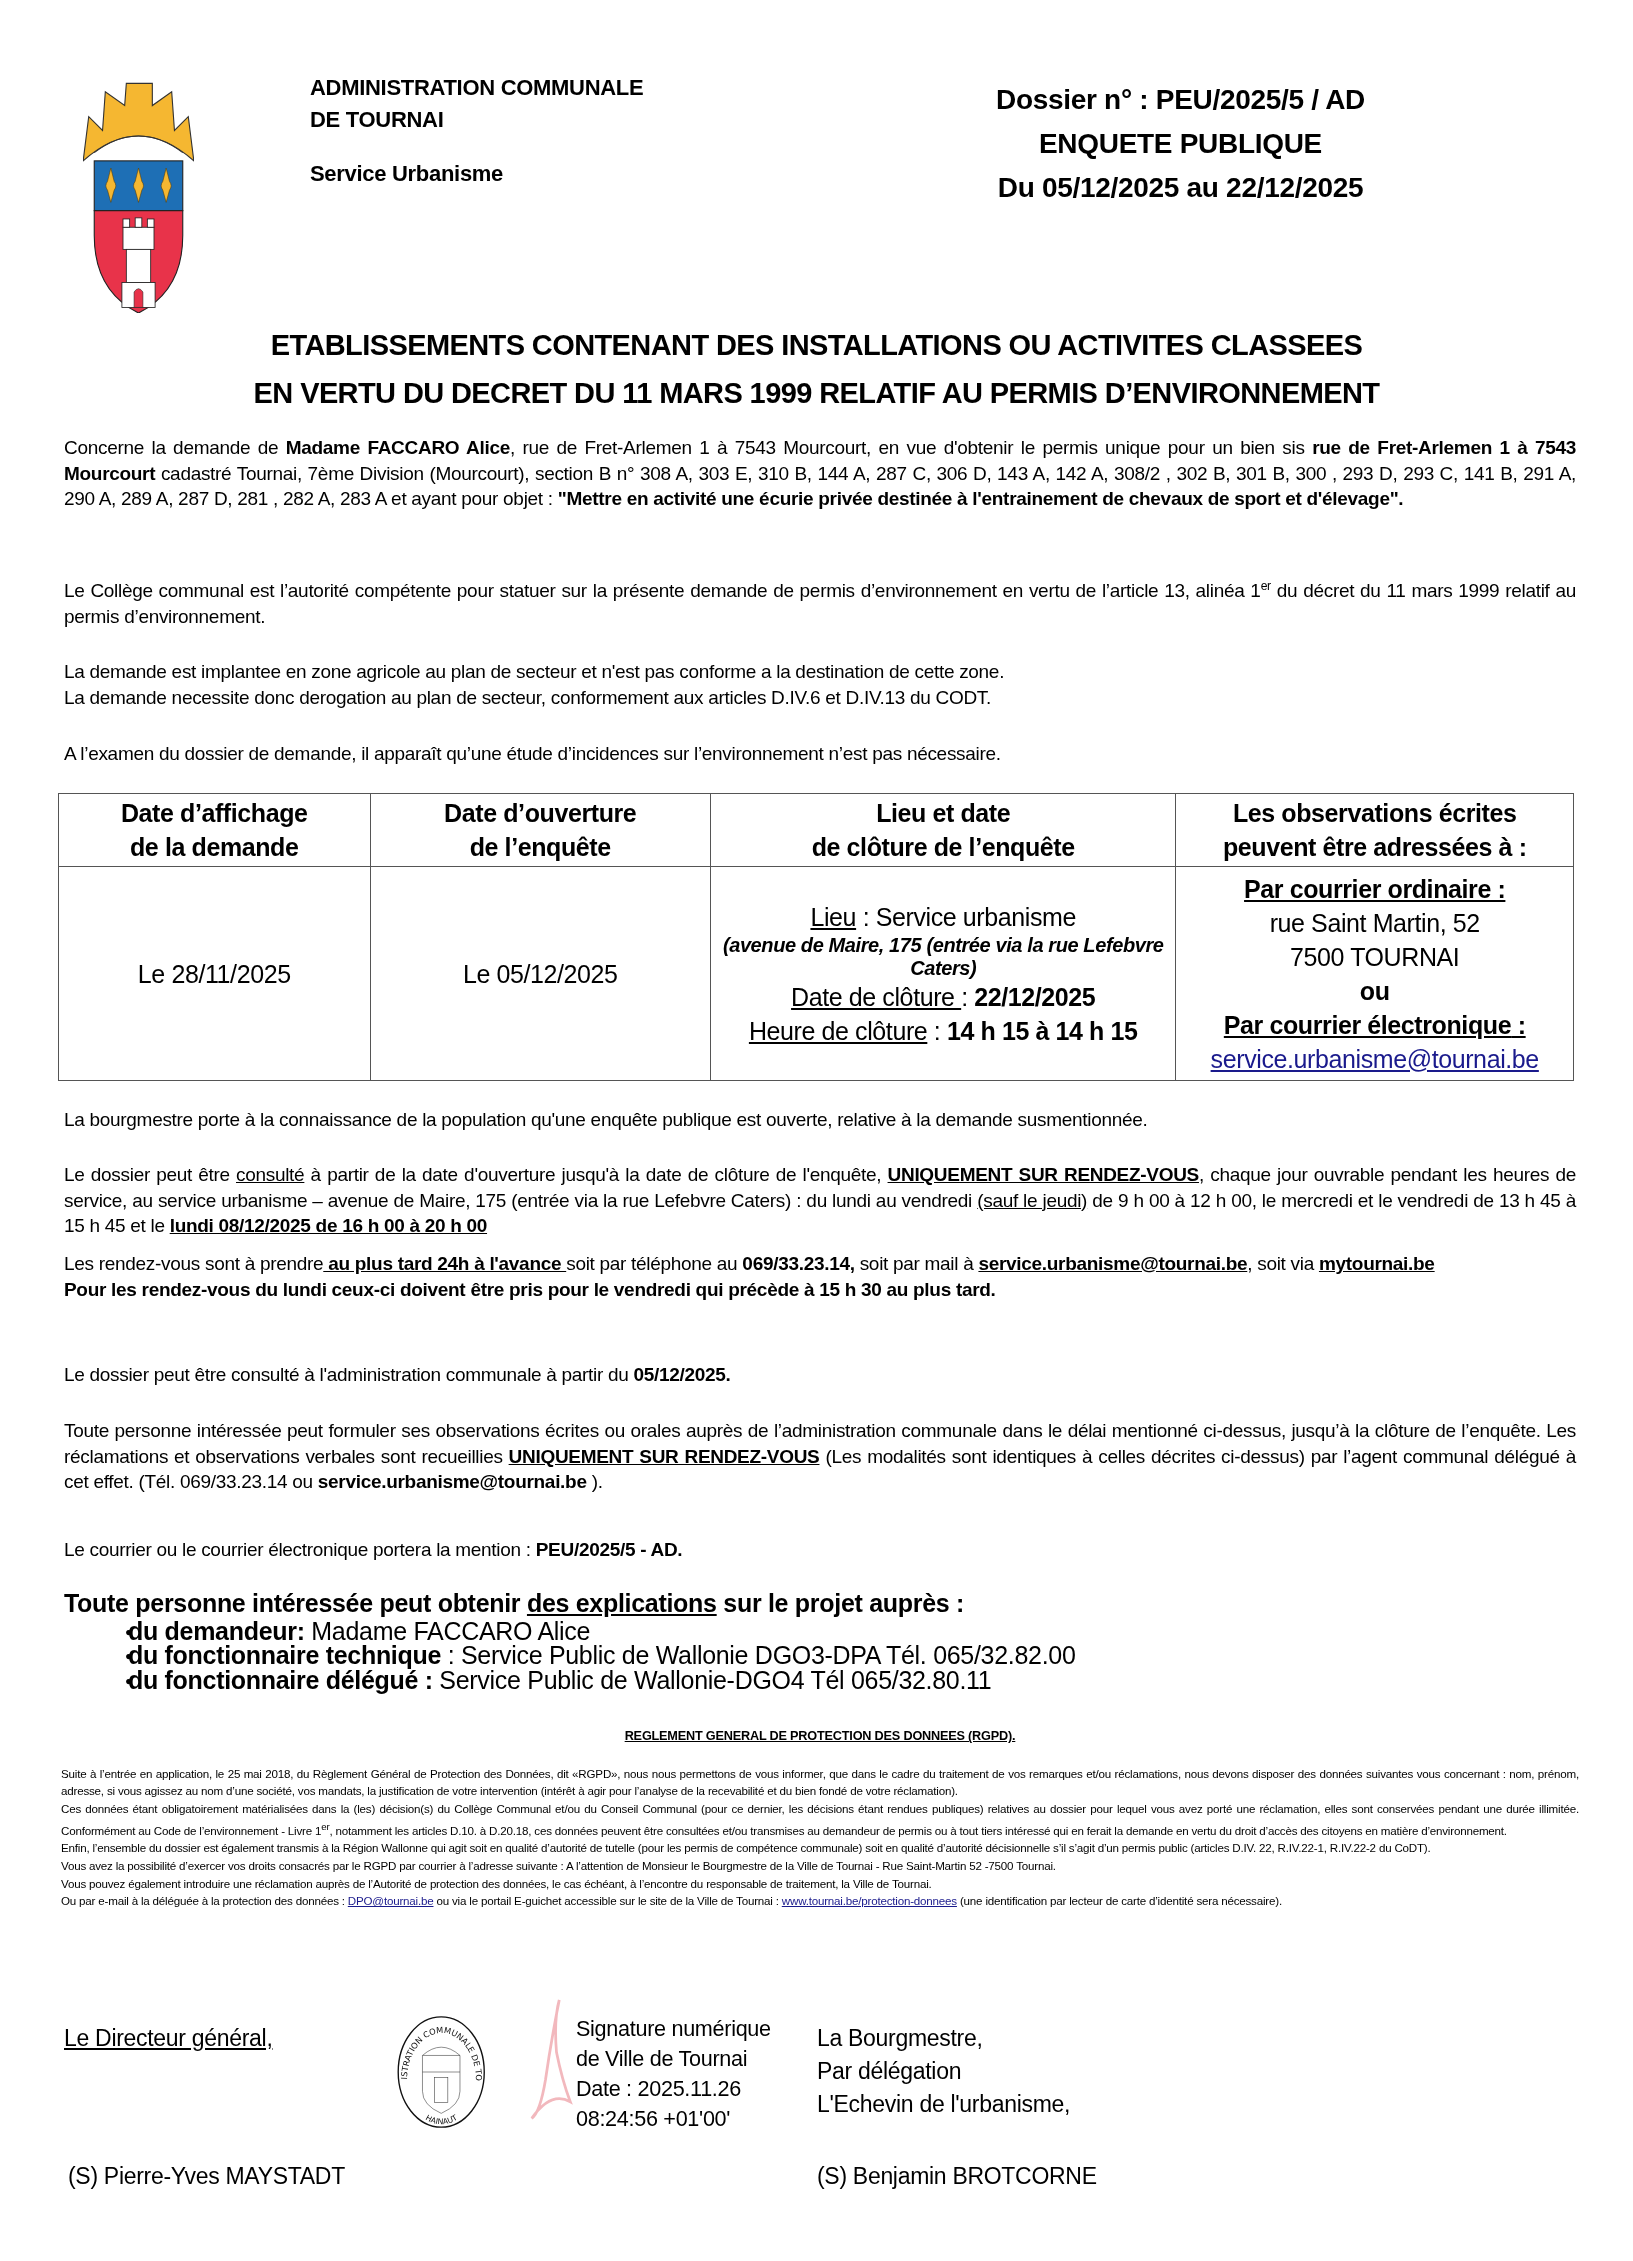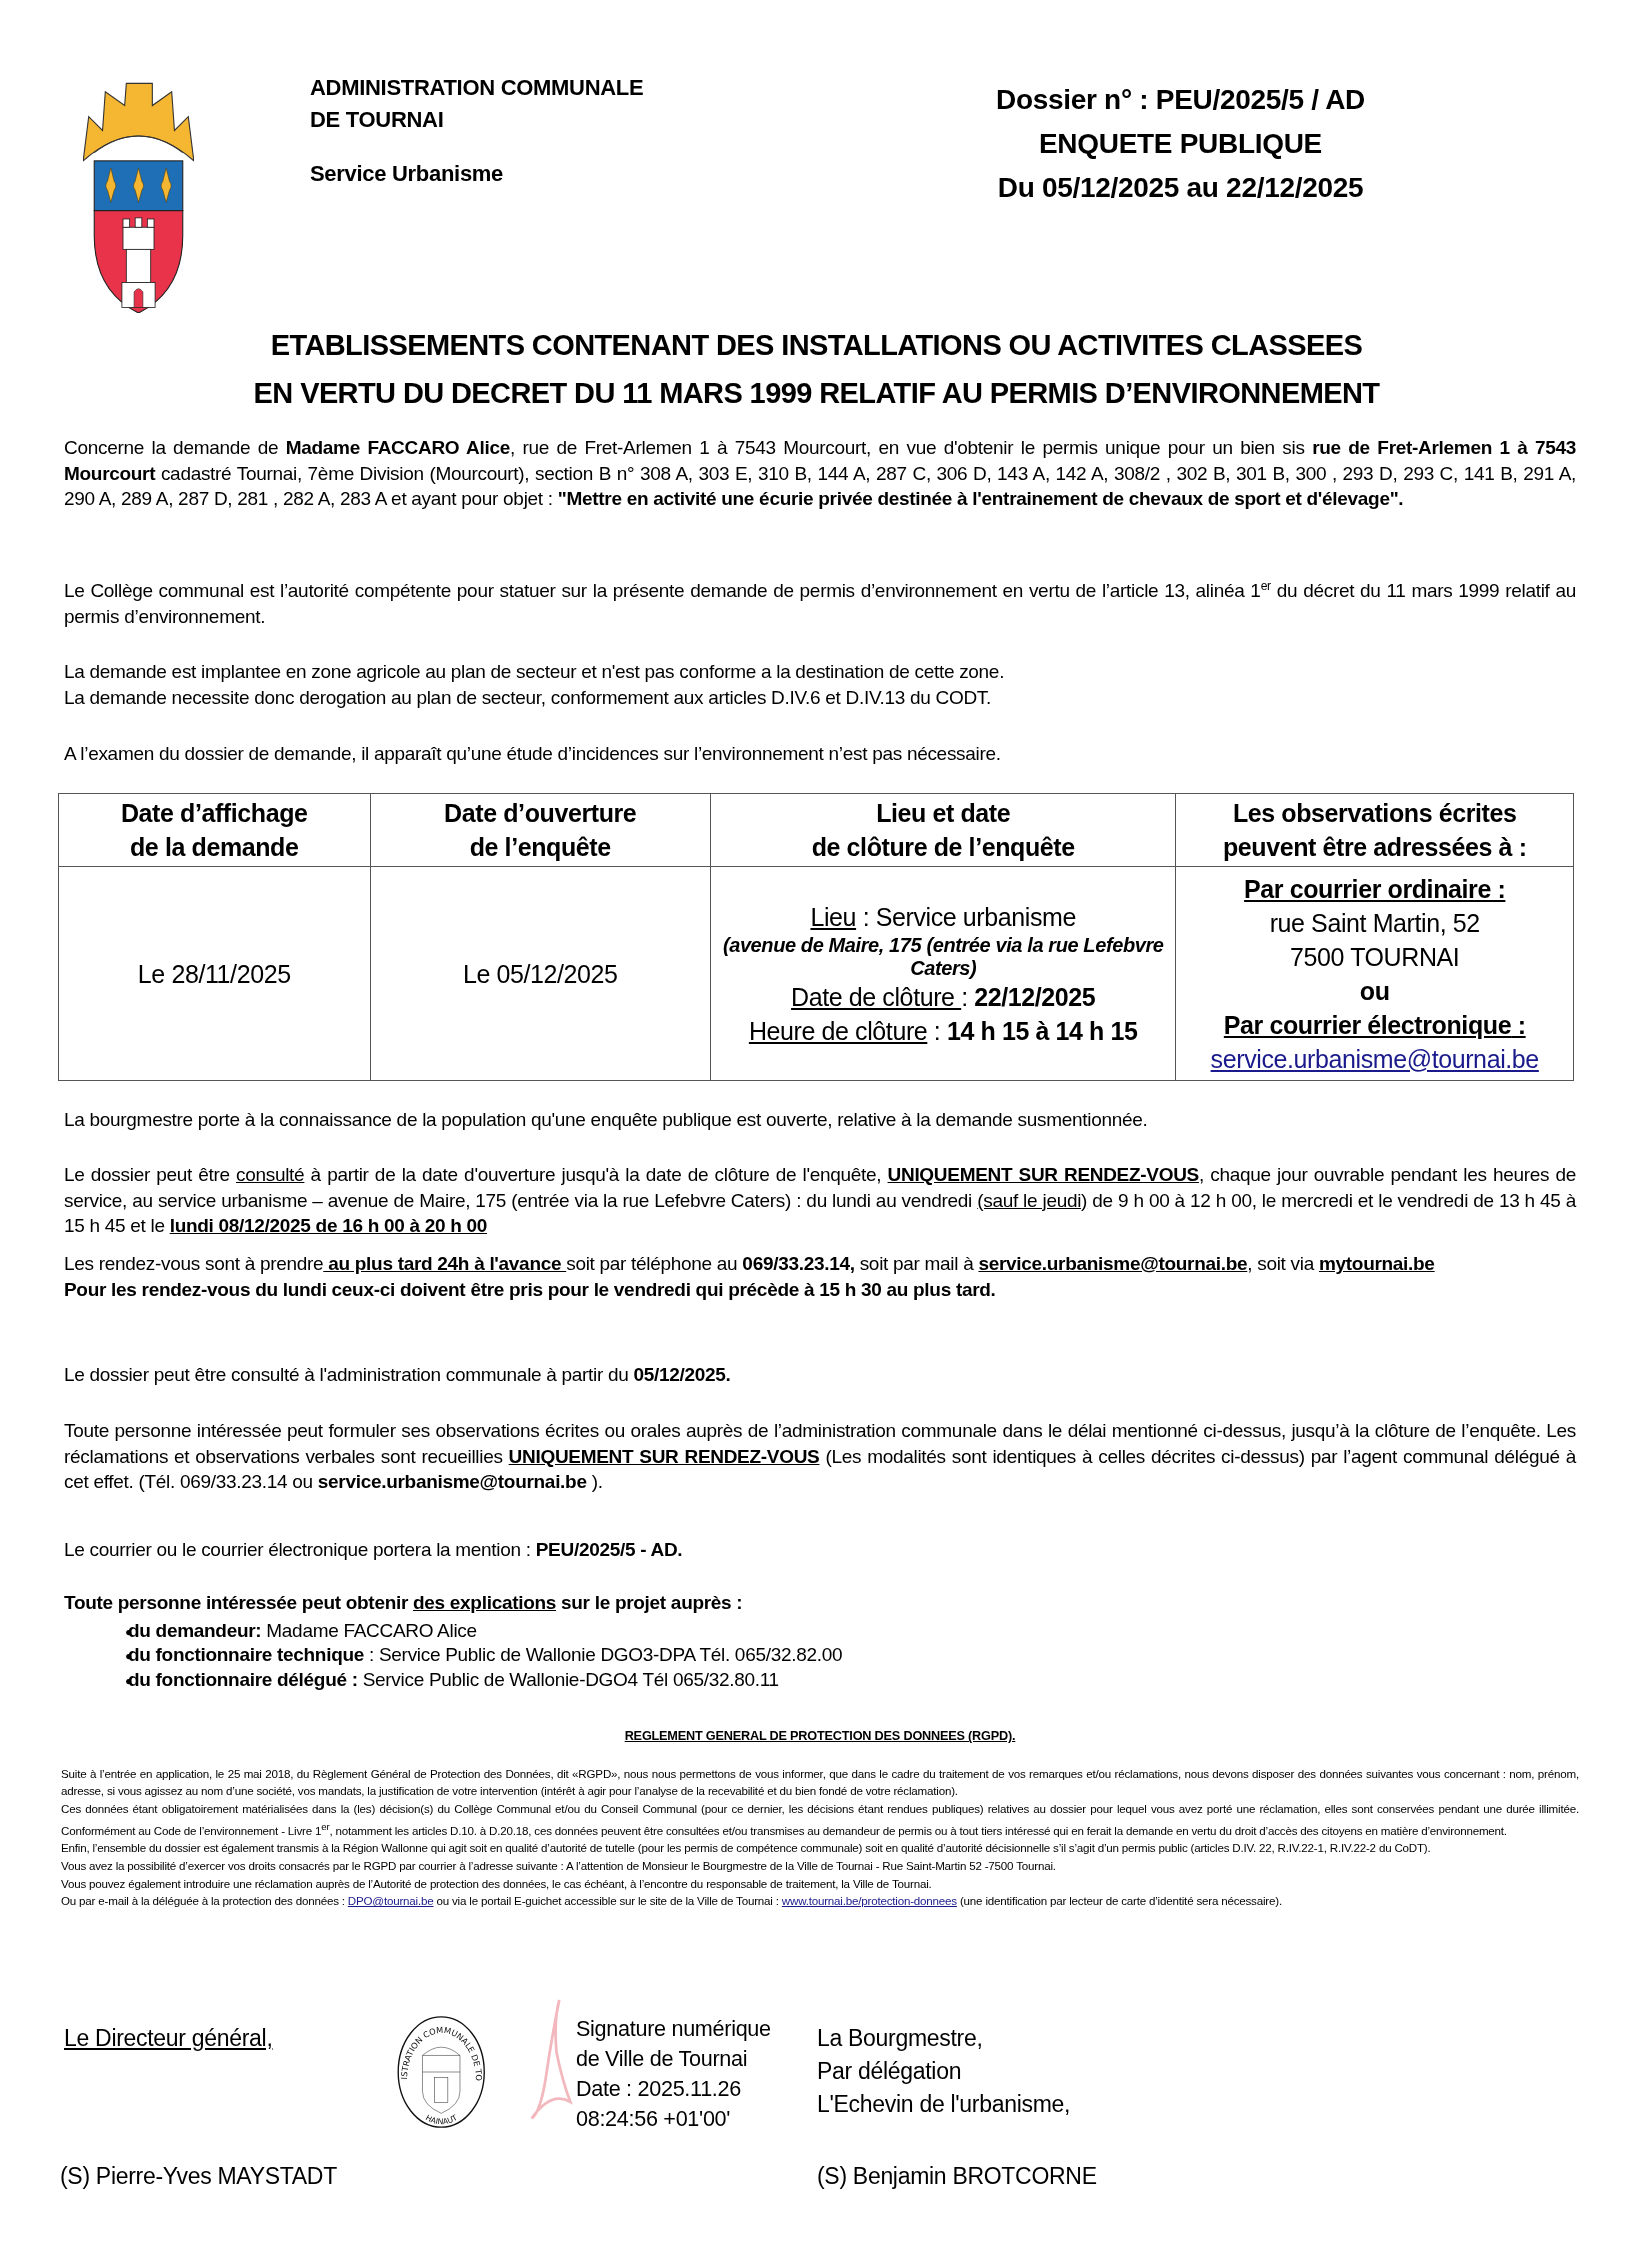--- a/index.html
+++ b/index.html
@@ -28,21 +28,21 @@
   
   #notice-table { left: 58px; top: 793px; width: 1516px; border-collapse: collapse; font-size: 25px; letter-spacing: -0.4px; }
   #notice-table td, #notice-table th { border: 1.1px solid #555; text-align: center; vertical-align: middle; padding: 0 5.5px; }
   #notice-table th { height: 72px; font-weight: bold; line-height: 34px; }
   #notice-table tr.row td { height: 213px; line-height: 34px; }
   #notice-table .small-it { font-size: 20px; font-style: italic; line-height: 23px; font-weight: bold; }
   #notice-table .col1 { width: 307px; } #notice-table .col2 { width: 337px; }
   #notice-table .col3 { width: 468px; } #notice-table .col4 { width: 388px; }
 
   
-  .bullets { left: 64px; top: 1623px; font-size: 19px; line-height: 24.4px; letter-spacing: -0.3px; }
+  .bullets { left: 64px; top: 1623px; font-size: 25px; line-height: 24.4px; letter-spacing: -0.3px; }
   .bullets li { list-style: none; position: relative; padding-left: 64px; }
   .bullets li::before { content: "\25CF"; position: absolute; left: 61px; top: 1.1px; font-size: 12.2px; margin-left: -61px; padding-left: 61px; }
   .bullets ul { margin: 3.3px 0 0 0; padding: 0; }
 
   
   #rgpd { left: 61px; top: 1728px; width: 1518px; font-size: 11.6px; line-height: 17.7px; letter-spacing: -0.2px; }
   #rgpd .rgpd-title { text-align: center; font-weight: bold; text-decoration: underline; font-size: 12.7px; margin-bottom: 19px; }
   #rgpd p { margin: 0; text-align: justify; }
 
   
@@ -185,21 +185,21 @@
   <div class="rgpd-title">REGLEMENT GENERAL DE PROTECTION DES DONNEES (RGPD).</div>
   <p>Suite à l’entrée en application, le 25 mai 2018, du Règlement Général de Protection des Données, dit «RGPD», nous nous permettons de vous informer, que dans le cadre du traitement de vos remarques et/ou réclamations, nous devons disposer des données suivantes vous concernant : nom, prénom, adresse, si vous agissez au nom d’une société, vos mandats, la justification de votre intervention (intérêt à agir pour l’analyse de la recevabilité et du bien fondé de votre réclamation).</p>
   <p><span>Ces données étant obligatoirement matérialisées dans la (les) décision(s) du Collège Communal et/ou du Conseil Communal (pour ce dernier, les décisions étant rendues publiques) relatives au dossier pour lequel vous avez porté une réclamation, elles sont conservées pendant une durée illimitée. Conformément au Code de l’environnement -  Livre 1</span><sup>er</sup><span>, notamment les articles D.10. à D.20.18, ces données peuvent être consultées et/ou transmises au demandeur de permis ou à tout tiers intéressé qui en ferait la demande en vertu du droit d’accès des citoyens en matière d’environnement.</span></p>
   <p>Enfin, l’ensemble du dossier est également transmis à la Région Wallonne qui agit soit en qualité d’autorité de tutelle (pour les permis de compétence communale) soit en qualité d’autorité décisionnelle s’il s’agit d’un permis public (articles D.IV. 22, R.IV.22-1, R.IV.22-2 du CoDT).</p>
   <p>Vous avez la possibilité d’exercer vos droits consacrés par le RGPD par courrier à l’adresse suivante : A l’attention de Monsieur le Bourgmestre de la Ville de Tournai - Rue Saint-Martin 52 -7500 Tournai.</p>
   <p>Vous pouvez également introduire une réclamation auprès de l’Autorité de protection des données, le cas échéant, à l’encontre du responsable de traitement, la Ville de Tournai.</p>
   <p><span>Ou par e-mail à la déléguée à la protection des données : </span><a class="link">DPO@tournai.be</a><span> ou via le portail E-guichet accessible sur le site de la Ville de Tournai : </span><a class="link">www.tournai.be/protection-donnees</a><span> (une identification par lecteur de carte d’identité sera nécessaire).</span></p>
 </div>
 
 <div class="abs sig" style="left:64px; top:2022px;text-decoration:underline;">Le Directeur général,</div>
-<div class="abs sig" style="left:60px; top:2160px;text-align:center;">(S) Pierre-Yves MAYSTADT</div>
+<div class="abs sig" style="left:68px; top:2160px;text-align:center;">(S) Pierre-Yves MAYSTADT</div>
 
 <div id="seal" class="abs">
   <svg width="91" height="116" viewBox="0 0 165 210">
     <defs>
       <path id="seal-arc-top" d="M20 120 A62 85 0 0 1 145 120"></path>
       <path id="seal-arc-bot" d="M35 170 A55 60 0 0 0 130 170"></path>
     </defs>
     <ellipse cx="82" cy="105" rx="78" ry="100" fill="none" stroke="#111" stroke-width="2.5"></ellipse>
     <text font-size="15" font-family="DejaVu Sans, sans-serif" fill="#111"><textPath href="#seal-arc-top" startOffset="50%" text-anchor="middle">ADMINISTRATION COMMUNALE DE TOURNAI</textPath></text>
     <text font-size="14" font-family="DejaVu Sans, sans-serif" fill="#111"><textPath href="#seal-arc-bot" startOffset="50%" text-anchor="middle">HAINAUT</textPath></text>

